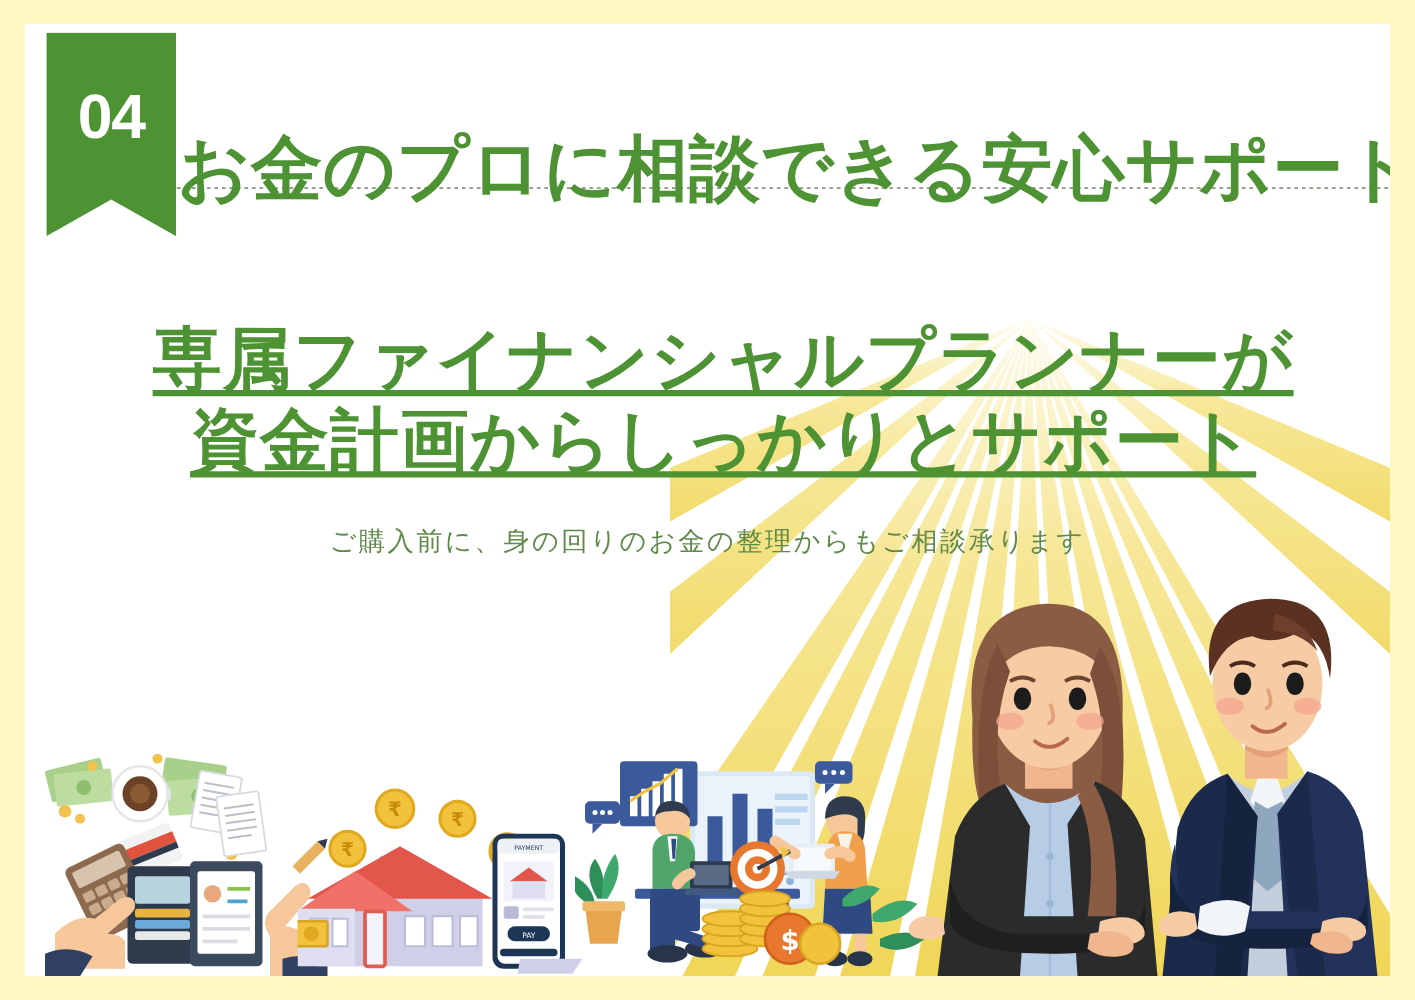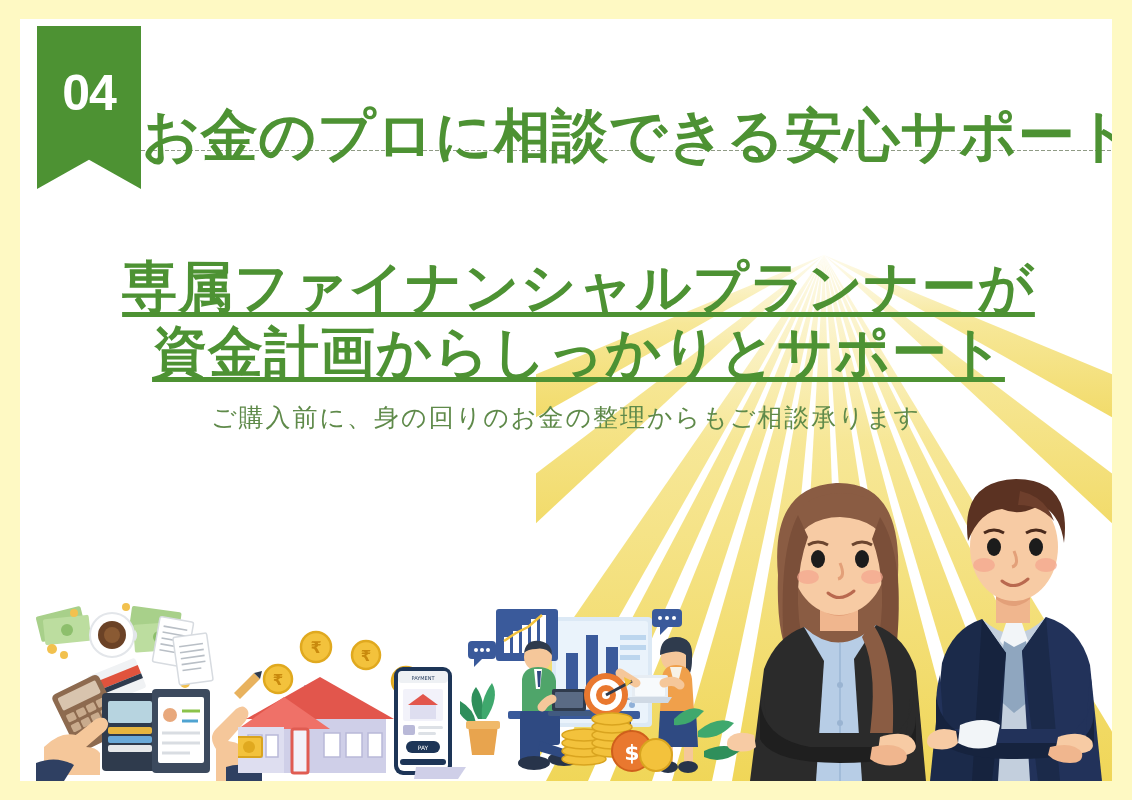--- a/index.html
+++ b/index.html
@@ -63,22 +63,22 @@
   }
   .hl-line{
     display:block;color:#4d9233;font-weight:bold;font-size:55px;
     line-height:1.18;letter-spacing:1px;white-space:nowrap;
     text-decoration:underline;text-decoration-thickness:5px;
     text-underline-offset:6px;
     font-family:"DejaVu Sans","Liberation Sans",sans-serif;
     padding-left:25px;
   }
   .subhead{
-    display:block;margin-top:16px;color:#5f8a4a;
-    font-size:25px;font-weight:normal;letter-spacing:2px;
+    display:block;margin-top:34px;color:#5f8a4a;
+    font-size:21px;font-weight:normal;letter-spacing:2px;
     white-space:nowrap;
     font-family:"DejaVu Sans","Liberation Sans",sans-serif;
   }
 
   
   .illus{position:absolute;z-index:4;}
   #illus-money{left:10px;top:578px;width:250px;height:184px;}
   #illus-house{left:218px;top:590px;width:236px;height:172px;}
   #illus-office{left:440px;top:572px;width:286px;height:190px;}
   #illus-people{left:700px;top:428px;width:400px;height:334px;}

